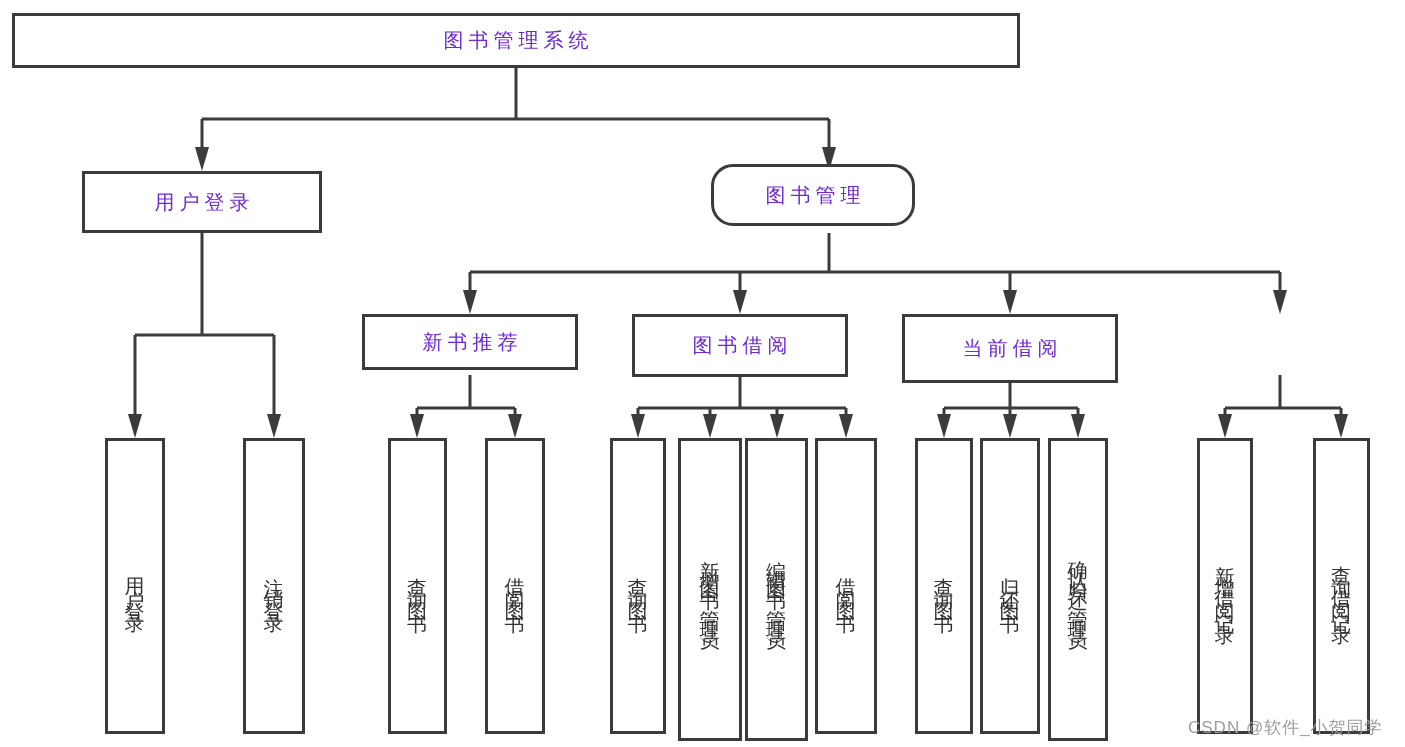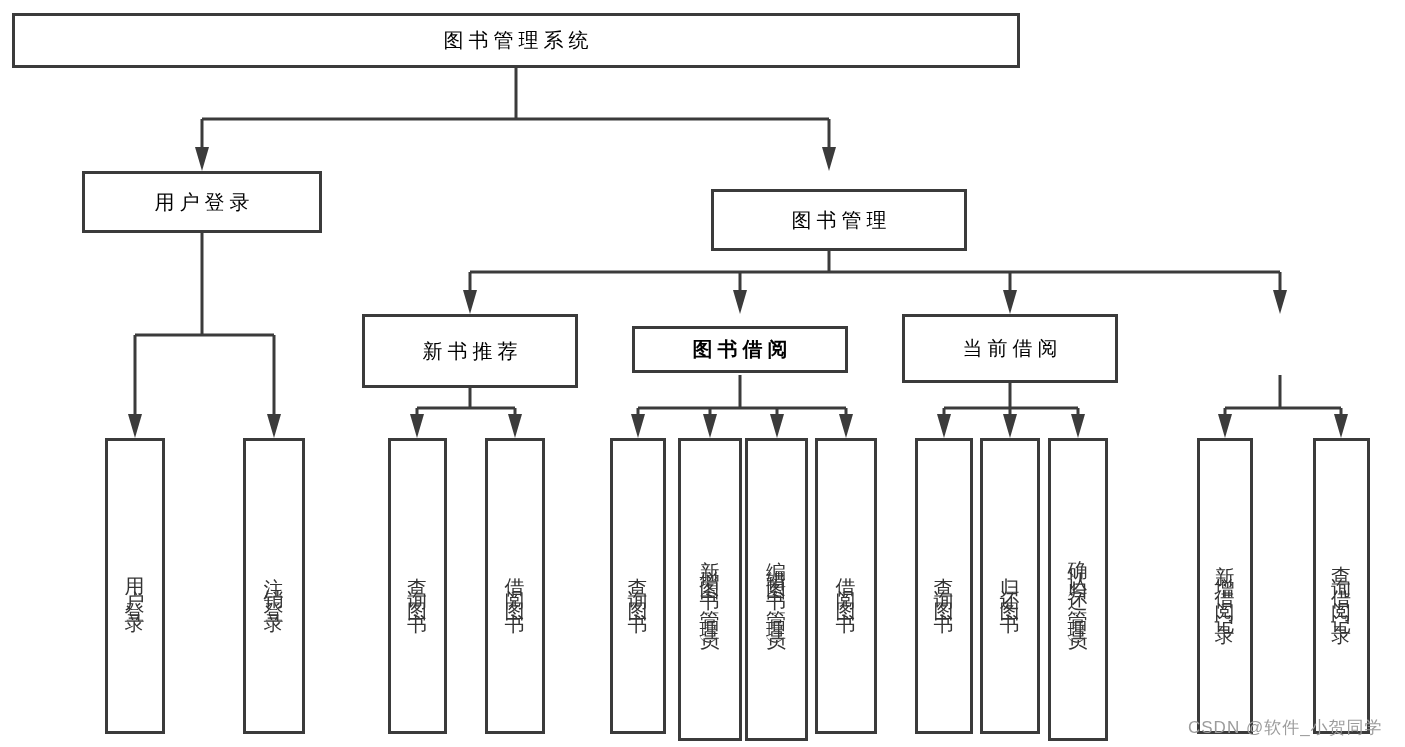--- a/index.html
+++ b/index.html
@@ -13,21 +13,21 @@
   .wires {
     position:absolute; left:0; top:0; z-index:1;
   }
   .hbox {
     position:absolute; z-index:2;
     box-sizing:border-box;
     border:3px solid #3b3b3b;
     background:#ffffff;
     display:flex; align-items:center; justify-content:center;
     font-size:20px; letter-spacing:5px; text-indent:5px;
-    color:#000000;
+    color:#6d28d9;
   }
   .vbox {
     position:absolute; z-index:2;
     box-sizing:border-box;
     border:3px solid #3b3b3b;
     background:#ffffff;
     display:flex; align-items:center; justify-content:center;
     writing-mode:vertical-rl; text-orientation:mixed;
     font-size:20px; letter-spacing:12px;
     color:#333333;
@@ -97,24 +97,24 @@
       <polygon points="1078,438 1071,414 1085,414" fill="#3b3b3b"></polygon>
       <line x1="1225" y1="408" x2="1225" y2="424" stroke="#3b3b3b" stroke-width="3"></line>
       <polygon points="1225,438 1218,414 1232,414" fill="#3b3b3b"></polygon>
       <line x1="1341" y1="408" x2="1341" y2="424" stroke="#3b3b3b" stroke-width="3"></line>
       <polygon points="1341,438 1334,414 1348,414" fill="#3b3b3b"></polygon>
     </svg>
 
   <div class="hbox" style="left:12px; top:13px; width:1008px; height:55px;">图书管理系统</div>
 
   <div class="hbox" style="left:82px; top:171px; width:240px; height:62px;">用户登录</div>
-  <div class="hbox" style="left:711px; top:189px; width:256px; height:62px;">图书管理</div>
+  <div class="hbox" style="left:711px; top:164px; width:204px; height:62px;border-radius:22px;">图书管理</div>
 
-  <div class="hbox" style="left:362px; top:314px; width:216px; height:74px;">新书推荐</div>
-  <div class="hbox" style="left:632px; top:326px; width:216px; height:47px;font-weight:bold;">图书借阅</div>
+  <div class="hbox" style="left:362px; top:314px; width:216px; height:56px;">新书推荐</div>
+  <div class="hbox" style="left:632px; top:314px; width:216px; height:63px;">图书借阅</div>
   <div class="hbox" style="left:902px; top:314px; width:216px; height:69px;">当前借阅</div>
 
   <div class="vbox" style="left:105px; top:438px; width:60px; height:296px;">用户登录</div>
   <div class="vbox" style="left:243px; top:438px; width:62px; height:296px;">注销登录</div>
 
   <div class="vbox" style="left:388px; top:438px; width:59px; height:296px;">查询图书</div>
   <div class="vbox" style="left:485px; top:438px; width:60px; height:296px;">借阅图书</div>
 
   <div class="vbox" style="left:610px; top:438px; width:56px; height:296px;">查询图书</div>
   <div class="vbox" style="left:678px; top:438px; width:64px; height:303px; letter-spacing:10px;">新增图书（管理员）</div>

